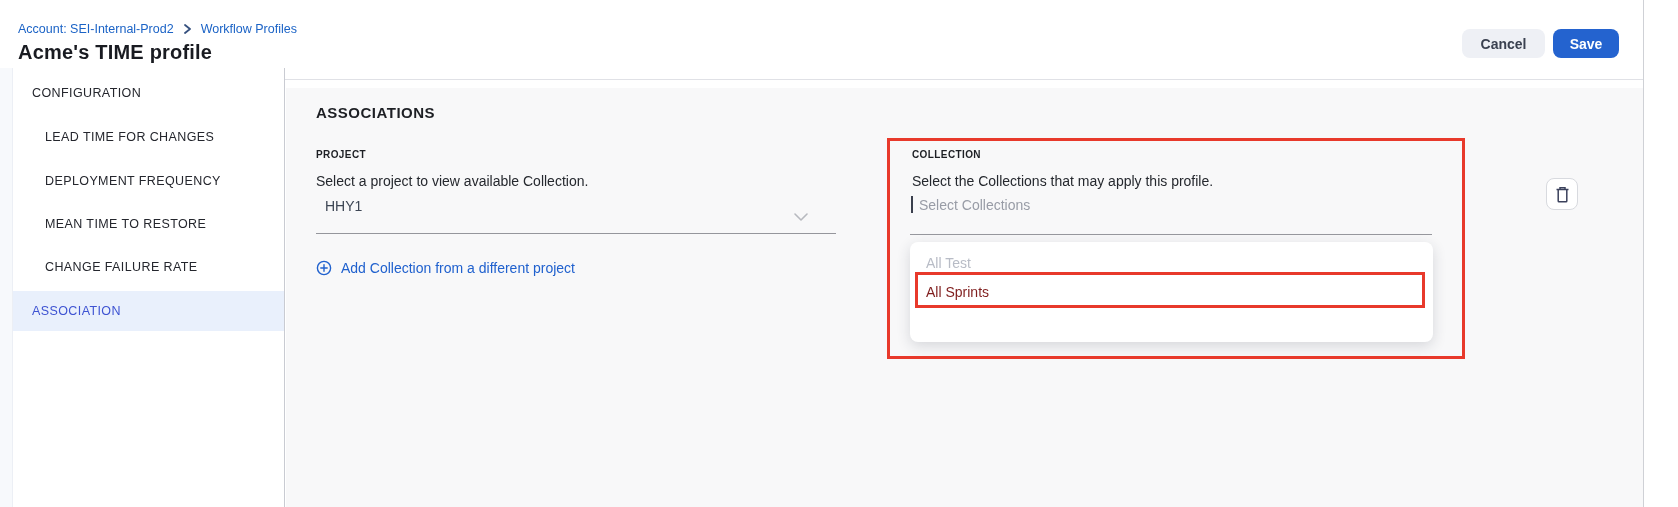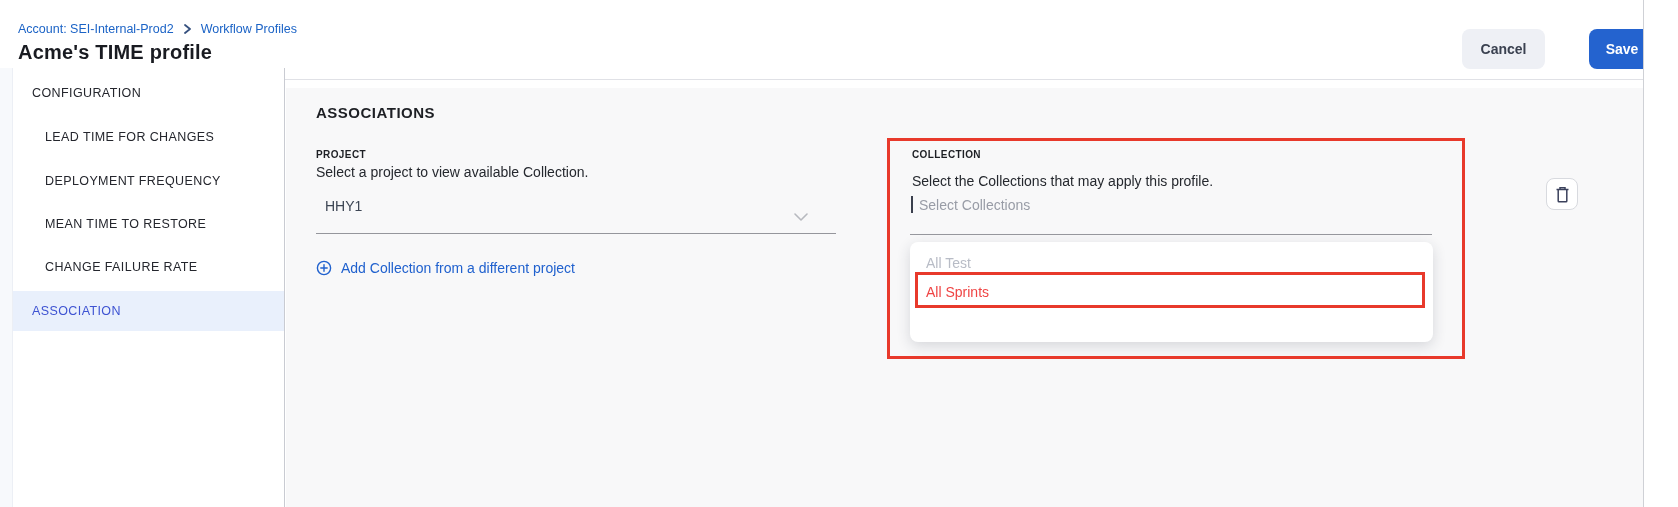--- a/index.html
+++ b/index.html
@@ -9,25 +9,25 @@
 
   
   .header { position:absolute; left:0; top:13px; width:1643px; height:67px;
             background:#ffffff; border-bottom:1px solid #e0e1e6; }
   .breadcrumb { position:absolute; left:18px; top:9px; display:flex; align-items:center;
                 gap:9px; font-size:12.5px; color:#1b63c6; }
   .breadcrumb a { color:#1b63c6; text-decoration:none; cursor:pointer; }
   .crumb-sep { display:flex; align-items:center; }
   .page-title { position:absolute; left:18px; top:28px; font-size:20px; font-weight:700;
                 color:#191b21; letter-spacing:0.2px; }
-  .btn { position:absolute; top:16px; height:40px; border:none; border-radius:8px;
+  .btn { position:absolute; top:16px; height:29px; border:none; border-radius:8px;
          font-family:"Liberation Sans", sans-serif; font-size:14px; font-weight:700;
          cursor:pointer; display:flex; align-items:center; justify-content:center; }
   .btn-cancel { left:1462px; width:83px; background:#eef0f5; color:#3a4150; }
-  .btn-save { left:1553px; width:66px; background:#2463cf; color:#ffffff;margin-left:36px; }
+  .btn-save { left:1553px; width:66px; background:#2463cf; color:#ffffff; }
 
   
   .left-rail { position:absolute; left:0; top:68px; width:13px; height:439px;
                background:#f7f9fc; border-right:1px solid #eceff5; }
   .sidebar { position:absolute; left:13px; top:68px; width:272px; height:439px;
              background:#ffffff; border-right:1px solid #c9cbd2; }
   .side-item { position:absolute; left:0; width:271px; height:40px; display:flex;
                align-items:center; font-size:12.5px; letter-spacing:0.4px; color:#24262d;
                cursor:pointer; padding-left:19px; }
   .side-item.indent { padding-left:32px; }
@@ -43,21 +43,21 @@
   .content { position:absolute; left:286px; top:68px; width:1357px; height:439px;
              background:#f8f8f9;margin-top:20px; }
   .abs { position:absolute; }
   .section-title { left:30px; top:16px; font-size:15px; font-weight:700; color:#1d1f24;
                    letter-spacing:0.5px; }
   .field-heading { font-size:10px; font-weight:700; color:#1d1f24; letter-spacing:0.4px; }
   .field-desc { font-size:14px; color:#25282e; }
 
   
   .project-heading { left:30px; top:61px; }
-  .project-desc { left:30px; top:76px; }
+  .project-desc { left:30px; top:85px; }
   .project-value { left:39px; top:110px; font-size:14px; color:#3d4654; cursor:pointer; }
   .project-chevron { left:508px; top:120px; cursor:pointer; }
   .project-underline { left:30px; top:145px; width:520px; height:1px; background:#95969c; }
   .add-link { left:30px; top:172px; display:flex; align-items:center; gap:9px;
               font-size:14px; color:#2061ce; cursor:pointer; }
 
   
   .red-outline-outer { left:601px; top:50px; width:578px; height:221px;
                        border:3px solid #e8392b; pointer-events:none; }
   .collection-heading { left:626px; top:61px; }
@@ -65,21 +65,21 @@
   .collection-input { left:625px; top:108px; display:flex; align-items:center; gap:6px;
                       cursor:text; }
   .text-caret { width:2px; height:17px; background:#3a3f4d; }
   .placeholder { font-size:14px; color:#989ca6; }
   .collection-underline { left:624px; top:146px; width:522px; height:1px; background:#97989e; }
   .dropdown-panel { left:624px; top:154px; width:523px; height:100px; background:#ffffff;
                     border-radius:8px; box-shadow:0 4px 14px rgba(40,41,61,0.16); padding-top:6px; }
   .option { height:29px; display:flex; align-items:center; padding-left:16px; font-size:14px;
             cursor:pointer; }
   .option.disabled { color:#b8bcc6; }
-  .option.normal { color:#ef4444; }
+  .option.normal { color:#7f1d1d; }
   .red-outline-inner { left:629px; top:184px; width:510px; height:36px;
                        border:3px solid #e8392b; pointer-events:none; }
 
   
   .trash-btn { left:1260px; top:90px; width:32px; height:32px; background:#ffffff;
                border:1px solid #d8dadf; border-radius:8px; display:flex; align-items:center;
                justify-content:center; cursor:pointer; }
 
   
   .right-strip { position:absolute; left:1643px; top:0; width:35px; height:507px;

